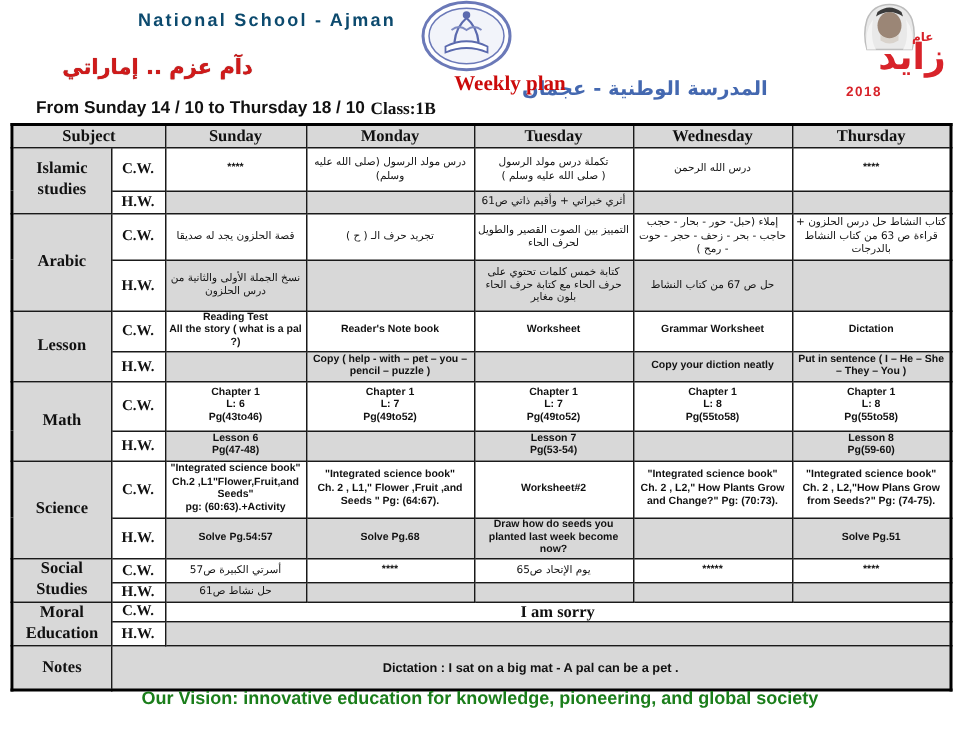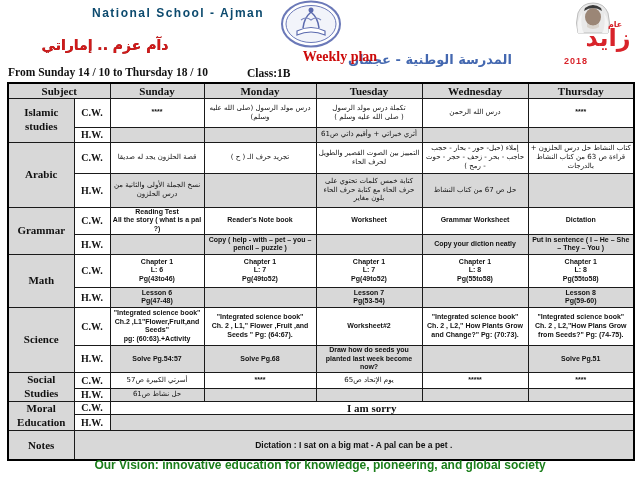--- a/index.html
+++ b/index.html
@@ -9,21 +9,21 @@
   
   .school-en{position:absolute;left:92px;top:6px;font-family:"Liberation Sans",sans-serif;
              font-weight:bold;font-size:12px;letter-spacing:1.5px;color:#0c4a6e;}
   .school-ar{position:absolute;left:348px;top:8px;width:205px;text-align:left;direction:rtl;
              font-family:"DejaVu Sans",sans-serif;font-weight:bold;font-size:13px;color:#4468b0;margin-top:44px;}
   .slogan{position:absolute;left:30px;top:37px;width:150px;text-align:center;direction:rtl;
           font-family:"DejaVu Sans",sans-serif;font-weight:bold;font-size:14px;color:#d01a1a;
           text-shadow:0 0 0.5px #7a0d0d;}
   .weekly-title{position:absolute;left:250px;top:49px;width:180px;text-align:center;
           font-family:"Liberation Serif",serif;font-weight:bold;font-size:14px;color:#cc0a0a;}
-  .date-range{position:absolute;left:8px;top:66px;font-family:Liberation Serif, serif;
+  .date-range{position:absolute;left:24px;top:66px;font-family:Liberation Sans, sans-serif;
           font-weight:bold;font-size:11.5px;color:#111;}
   .class-label{position:absolute;left:247px;top:67px;font-family:"Liberation Serif",serif;
           font-weight:bold;font-size:11.5px;color:#111;}
   .logo{position:absolute;left:280px;top:0px;}
   .zayed{position:absolute;left:556px;top:0px;width:82px;height:76px;text-align:center;}
   .zayed-cal{position:absolute;left:24px;top:26px;width:56px;direction:rtl;
           font-family:"DejaVu Sans",sans-serif;font-weight:bold;font-size:24px;color:#d8232a;line-height:1;}
   .zayed-word{position:absolute;left:52px;top:20px;font-family:"DejaVu Sans",sans-serif;
           font-weight:bold;font-size:8px;color:#d8232a;}
   .zayed-year{position:absolute;left:8px;top:56px;font-family:"Liberation Sans",sans-serif;
@@ -144,21 +144,21 @@
     <tr class="hw" style="height:34px">
       <th class="lbl">H.W.</th>
       <td class="cell ar">نسخ الجملة الأولى والثانية من درس الحلزون</td>
       <td class="cell"></td>
       <td class="cell ar">كتابة خمس كلمات تحتوي على حرف الحاء مع كتابة حرف الحاء بلون مغاير</td>
       <td class="cell ar">حل ص 67 من كتاب النشاط</td>
       <td class="cell"></td>
     </tr>
 
     <tr class="cw" style="height:27px">
-      <th class="subj" rowspan="2">Grammar</th>
+      <th class="subj" rowspan="2">Lesson</th>
       <th class="lbl">C.W.</th>
       <td class="cell">Reading Test
 All the story ( what is a pal ?)</td>
       <td class="cell">Reader's Note book</td>
       <td class="cell">Worksheet</td>
       <td class="cell">Grammar Worksheet</td>
       <td class="cell">Dictation</td>
     </tr>
     <tr class="hw" style="height:20px">
       <th class="lbl">H.W.</th>

